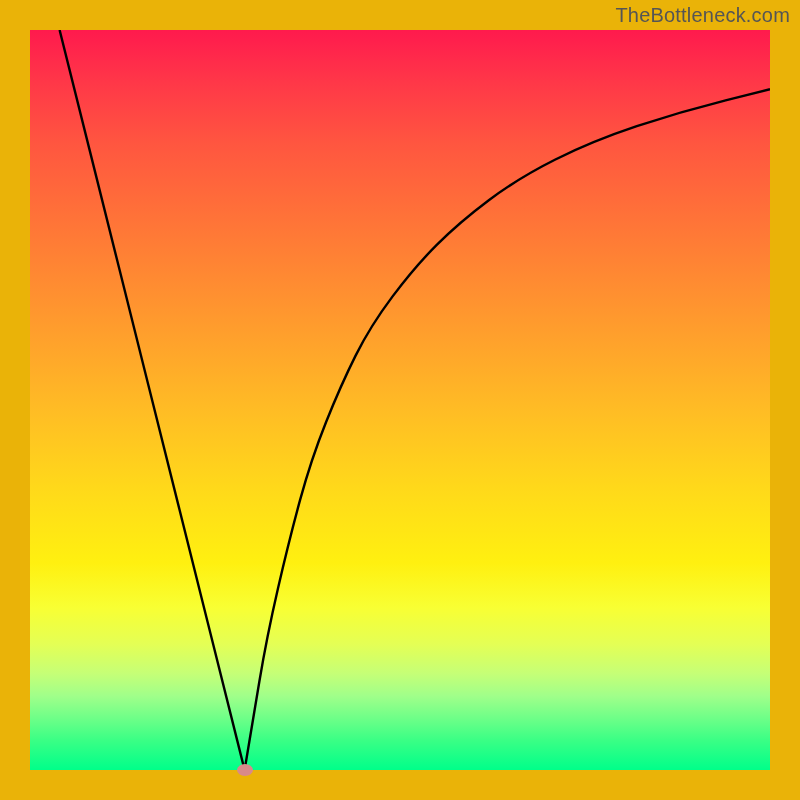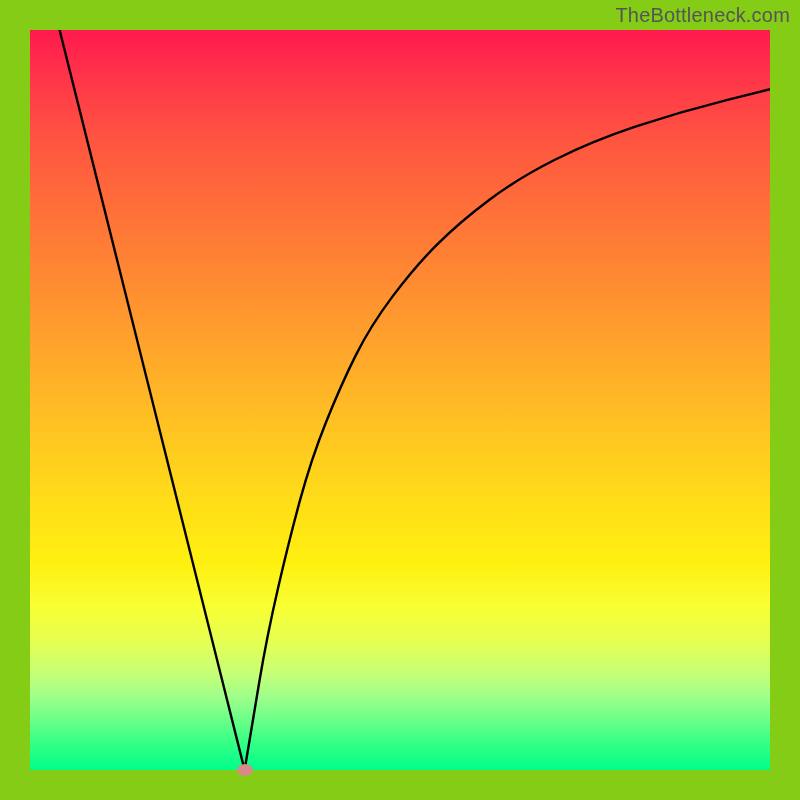--- a/index.html
+++ b/index.html
@@ -8,21 +8,21 @@
     width: 800px;
     height: 800px;
     overflow: hidden;
     background: #000;
     font-family: Arial, Helvetica, sans-serif;
   }
   .chart-container {
     position: relative;
     width: 800px;
     height: 800px;
-    background: #84cc16;
+    background: #eab308;
   }
   .plot-area {
     position: absolute;
     left: 30px;
     top: 30px;
     width: 740px;
     height: 740px;
     background: linear-gradient(to bottom,
       #ff1a4d 0%,
       #ff3349 6%,

